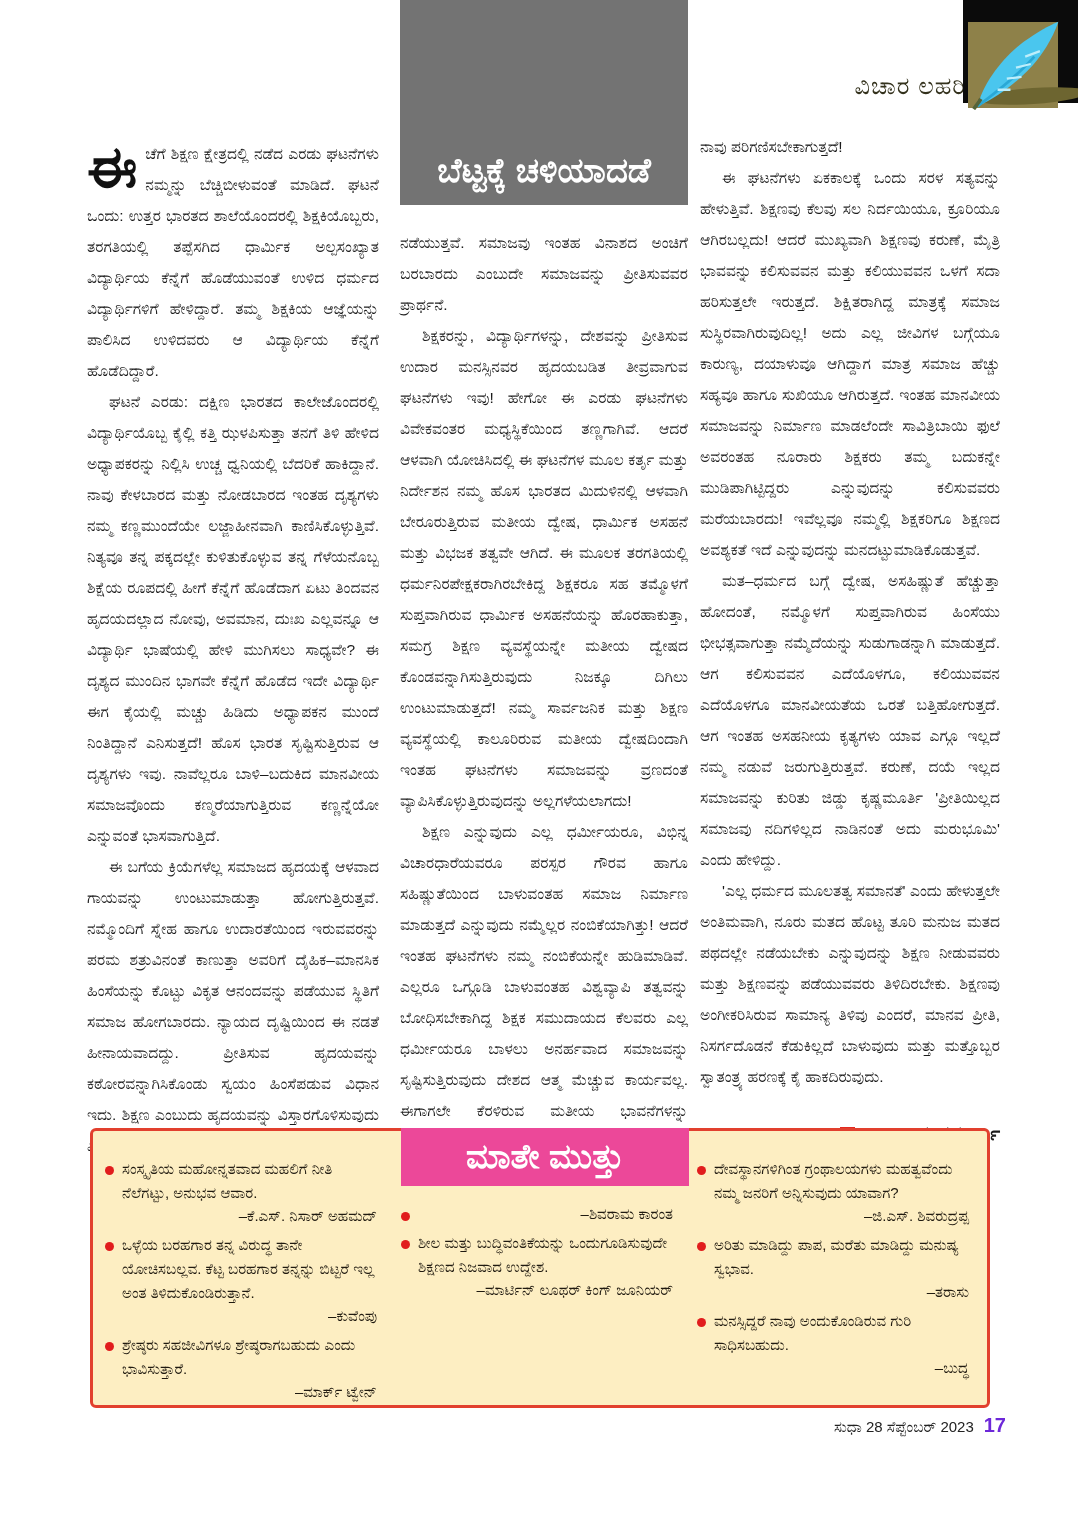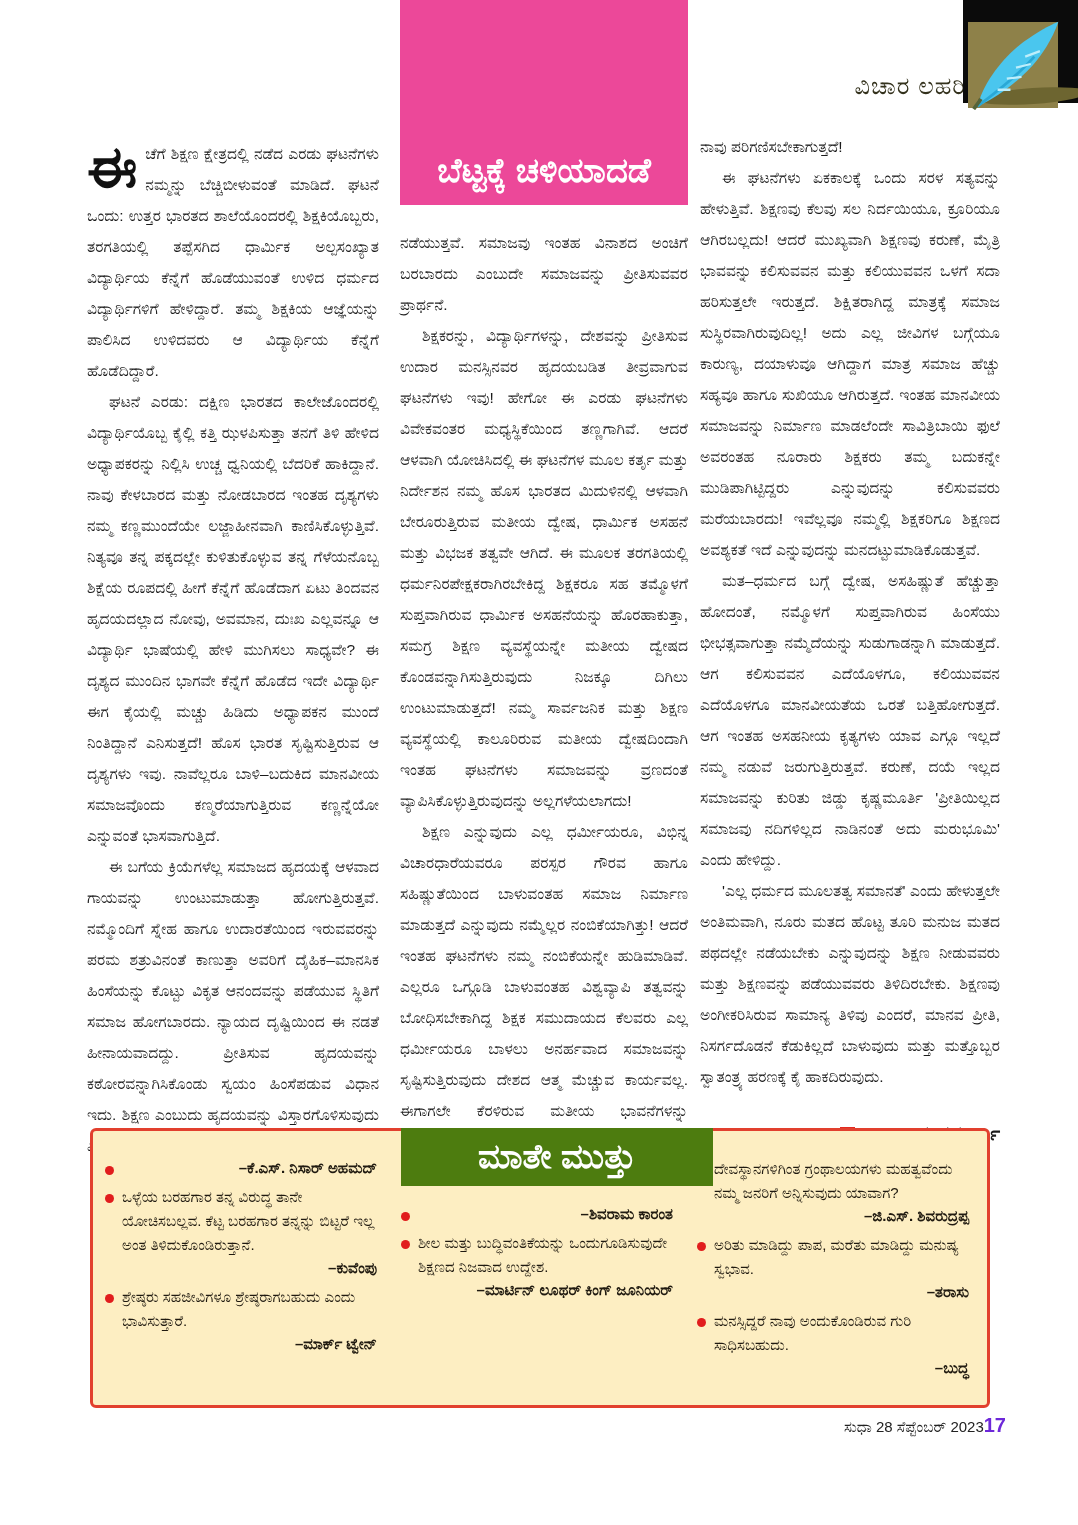--- a/index.html
+++ b/index.html
@@ -15,21 +15,21 @@
     text-align:right;
   }
   .logo-black{position:absolute;top:0;left:963px;width:115px;height:103px;background:#0b0b0b;}
   .logo-olive{position:absolute;top:22px;left:968px;width:90px;height:86px;background:#8e8149;}
   .logo-shadow{position:absolute;top:88px;left:978px;width:110px;height:16px;
     background:#6d6530;border-radius:50%;transform:rotate(-4deg);}
   .logo-feather{position:absolute;top:18px;left:966px;width:100px;height:92px;}
   
   .title-box{
     position:absolute;left:400px;top:0;width:288px;height:205px;
-    background:#ec4899;display:flex;align-items:flex-end;justify-content:center;
+    background:#737373;display:flex;align-items:flex-end;justify-content:center;
   }
   .title-box .title-text{
     color:#ffffff;font-size:34px;font-weight:bold;line-height:1.1;
     padding:0 4px 16px 4px;text-align:center;white-space:nowrap;
   }
   
   .col{position:absolute;text-align:justify;font-size:15.5px;line-height:31px;color:#1b1b1b;}
   .col p{margin:0;text-indent:22px;}
   .col p.cont{text-indent:0;}
   #col1{left:87px;top:138px;width:292px;}
@@ -46,39 +46,39 @@
   .author-square{
     display:inline-block;width:15px;height:15px;background:#e22a21;
     margin-right:10px;vertical-align:middle;
   }
   
   .quote-box{
     position:absolute;left:90px;top:1128px;width:900px;height:280px;
     background:#fdeec2;border:3px solid #e2402e;border-radius:6px;box-sizing:border-box;
   }
   .quote-banner{
-    position:absolute;left:308px;top:-3px;width:312px;height:58px;
-    background:#4d7c0f;display:flex;align-items:center;justify-content:center;text-align:right;
+    position:absolute;left:308px;top:-3px;width:288px;height:58px;
+    background:#ec4899;display:flex;align-items:center;justify-content:center;text-align:right;
   }
   .quote-banner .banner-text{color:#ffffff;font-size:34px;font-weight:bold;white-space:nowrap;}
   .quote-cols{display:flex;gap:18px;padding:26px 12px 10px 12px;box-sizing:border-box;height:100%;}
   .quote-col{flex:1;}
   .quote-col.mid{padding-top:46px;}
   .quote{display:flex;margin-bottom:6px;}
   .q-bullet{
     flex:0 0 9px;width:9px;height:9px;border-radius:50%;background:#e11d1d;
     margin:9px 8px 0 0;
   }
   .q-body{flex:1;}
   .q-text{font-size:15px;line-height:24px;text-align:justify;color:#201a10;}
-  .q-by{font-size:15px;line-height:22px;font-weight:bold;text-align:right;color:#201a10;padding-right:6px;}
+  .q-by{font-size:15px;line-height:22px;font-weight:normal;text-align:right;color:#201a10;padding-right:6px;}
   
   .footer{
     position:absolute;top:1414px;right:72px;font-size:15px;color:#222;
-    display:flex;align-items:baseline;white-space:nowrap;
+    display:flex;align-items:baseline;gap:10px;white-space:nowrap;
   }
   .footer .page-num{font-size:20px;font-weight:bold;color:#6d28d9;}
 </style>
 </head>
 <body>
 
 <div class="masthead-label">ವಿಚಾರ ಲಹರಿ</div>
 <div class="logo-black"></div>
 <div class="logo-olive"></div>
 <div class="logo-shadow"></div>
@@ -116,21 +116,21 @@
 </div>
 
 <div class="quote-box">
   <div class="quote-banner">
     <span class="banner-text">ಮಾತೇ ಮುತ್ತು</span>
   </div>
   <div class="quote-cols">
     <div class="quote-col">
       <div class="quote">
         <span class="q-bullet"></span>
-        <span class="q-body">
+        <span class="q-body"><span class="q-text">ಸಂಸ್ಕೃತಿಯ ಮಹೋನ್ನತವಾದ ಮಹಲಿಗೆ ನೀತಿ ನೆಲೆಗಟ್ಟು, ಅನುಭವ ಆವಾರ.</span>
         <div class="q-by">–ಕೆ.ಎಸ್. ನಿಸಾರ್ ಅಹಮದ್</div></span>
       </div>
       <div class="quote">
         <span class="q-bullet"></span>
         <span class="q-body"><span class="q-text">ಒಳ್ಳೆಯ ಬರಹಗಾರ ತನ್ನ ವಿರುದ್ಧ ತಾನೇ ಯೋಚಿಸಬಲ್ಲವ. ಕೆಟ್ಟ ಬರಹಗಾರ ತನ್ನನ್ನು ಬಿಟ್ಟರೆ ಇಲ್ಲ ಅಂತ ತಿಳಿದುಕೊಂಡಿರುತ್ತಾನೆ.</span>
         <div class="q-by">–ಕುವೆಂಪು</div></span>
       </div>
       <div class="quote">
         <span class="q-bullet"></span>
         <span class="q-body"><span class="q-text">ಶ್ರೇಷ್ಠರು ಸಹಜೀವಿಗಳೂ ಶ್ರೇಷ್ಠರಾಗಬಹುದು ಎಂದು ಭಾವಿಸುತ್ತಾರೆ.</span>

